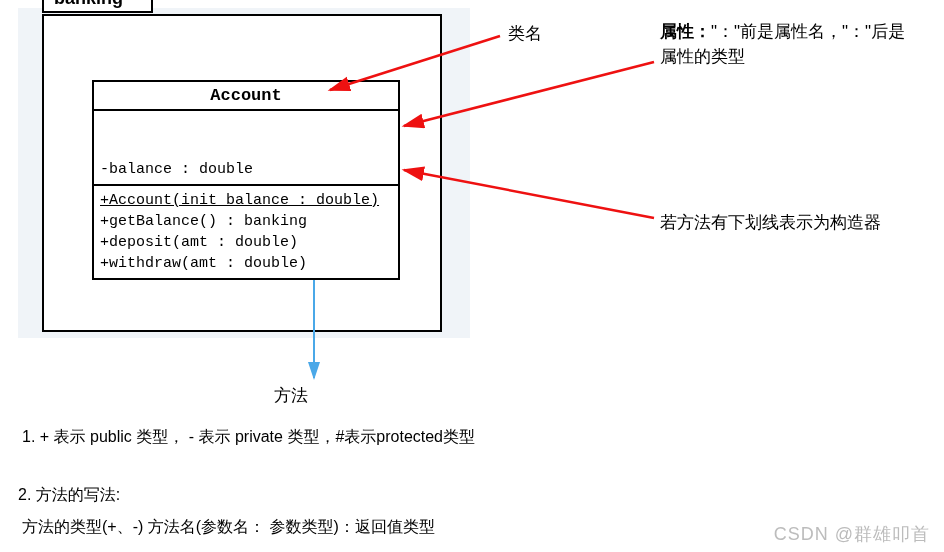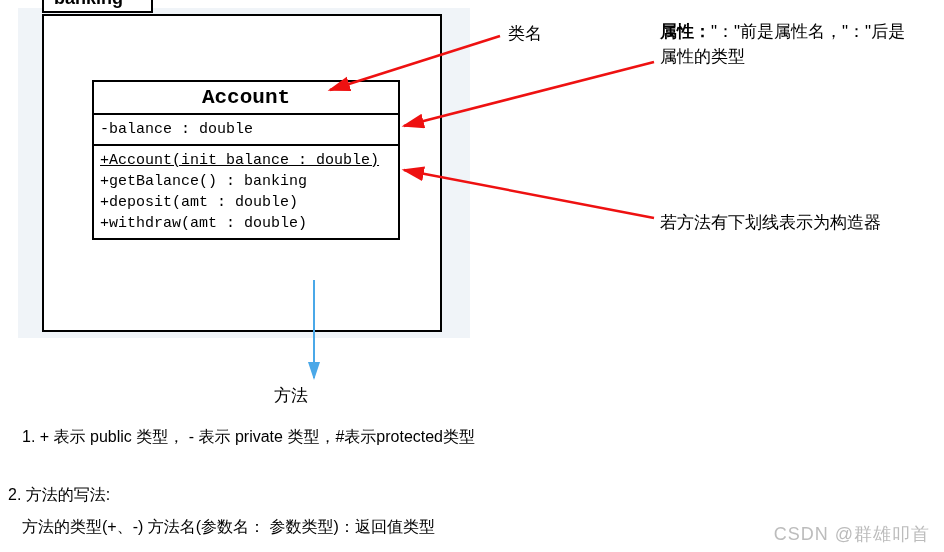--- a/index.html
+++ b/index.html
@@ -46,28 +46,29 @@
     top: 64px;
     width: 308px;
     border: 2px solid #000;
     background: #fff;
     font-family: "Courier New", monospace;
     font-size: 15px;
   }
   .class-name {
     text-align: center;
     font-weight: bold;
-    font-size: 21px;
+    font-size: 17px;
     padding: 4px 0;
     border-bottom: 2px solid #000;
     font-family: "Courier New", monospace;
   }
   .class-attrs {
     border-bottom: 2px solid #000;
     padding: 4px 6px;
+    margin-top: 44px;
   }
   .class-methods {
     padding: 4px 6px;
   }
   .class-methods div, .class-attrs div {
     padding: 2px 0;
     white-space: pre;
   }
   .constructor {
     text-decoration: underline;
@@ -84,21 +85,21 @@
   .ann-attr b { font-weight: bold; }
   .ann-constructor { left: 660px; top: 211px; width: 250px; }
   .ann-method { left: 274px; top: 384px; }
   .explain {
     position: absolute;
     font-size: 16px;
     line-height: 1.4;
     color: #000;
   }
   .explain-1 { left: 22px; top: 426px; }
-  .explain-2 { left: 8px; top: 484px; }
+  .explain-2 { left: 18px; top: 484px; }
   .explain-3 { left: 22px; top: 516px; }
   .watermark {
     position: absolute;
     right: 14px;
     bottom: 6px;
     font-size: 18px;
     color: #bcbcbc;
     letter-spacing: 1px;
   }
   svg.arrows {

